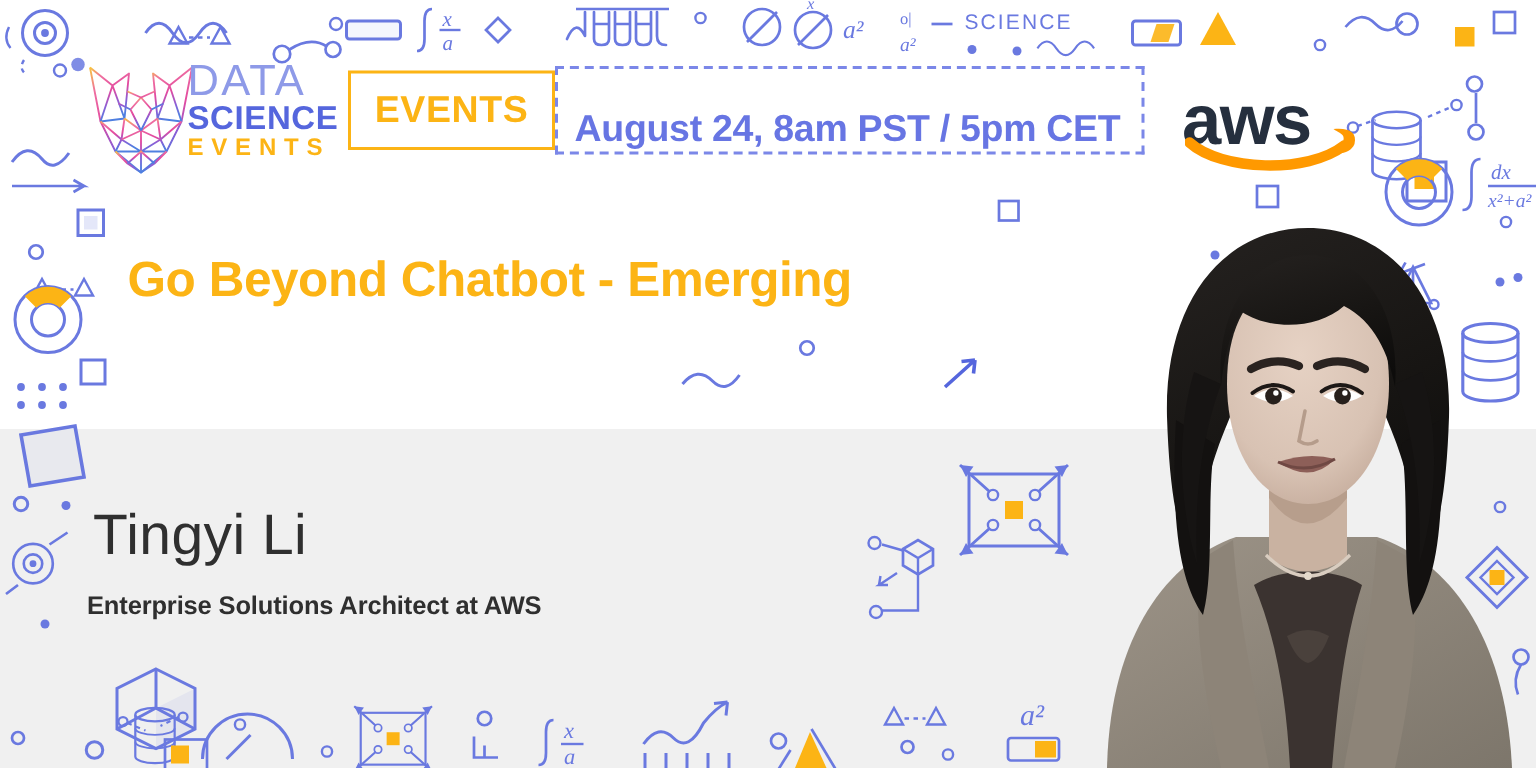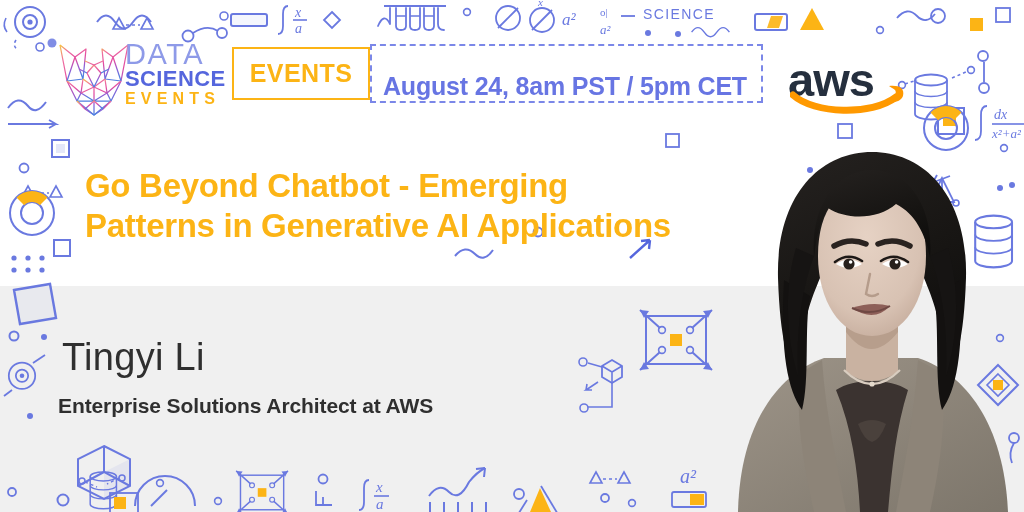--- a/index.html
+++ b/index.html
@@ -69,21 +69,21 @@
   }
 
   
   .speaker-name {
     position:absolute; left:62px; top:336px;
     font-size:38px; font-weight:300; color:#2f2f2f;
     letter-spacing:0.3px; z-index:6;text-align:center;
   }
   .speaker-role {
     position:absolute; left:58px; top:394px;
-    font-size:21px; font-weight:bold; color:#2f2f2f;
+    font-size:17px; font-weight:bold; color:#2f2f2f;
     letter-spacing:-0.1px; z-index:6;
   }
 
   
   .photo {
     position:absolute; left:718px; top:128px; width:306px; height:384px;
     z-index:5; overflow:hidden;
   }
 </style>
 </head>
@@ -415,21 +415,20 @@
       <div class="aws-word">aws</div>
       <svg class="aws-smile" viewBox="0 0 116 30">
         <path d="M3 11 C24 30 82 32 106 13" fill="none" stroke="#ff9900" stroke-width="7" stroke-linecap="round"></path>
         <path d="M99 2 C109 1 115 4 113 12 C111 17 105 19 100 18 C105 14 107 8 105 6 C103 4 100 3 99 2 Z" fill="#ff9900"></path>
       </svg>
     </div>
   </div>
 
   <div class="title">
     <div>Go Beyond Chatbot - Emerging</div>
-    <div>Patterns in Generative AI Applications</div>
   </div>
 
   <svg class="photo" viewBox="0 0 306 384">
     <defs>
       <linearGradient id="blazer" x1="0" y1="0" x2="1" y2="1">
         <stop offset="0%" stop-color="#9d9488"></stop>
           <stop offset="100%" stop-color="#7d766b"></stop>
       </linearGradient>
       <linearGradient id="hairg" x1="0.3" y1="0" x2="0.7" y2="1">
         <stop offset="0%" stop-color="#23201e"></stop>

